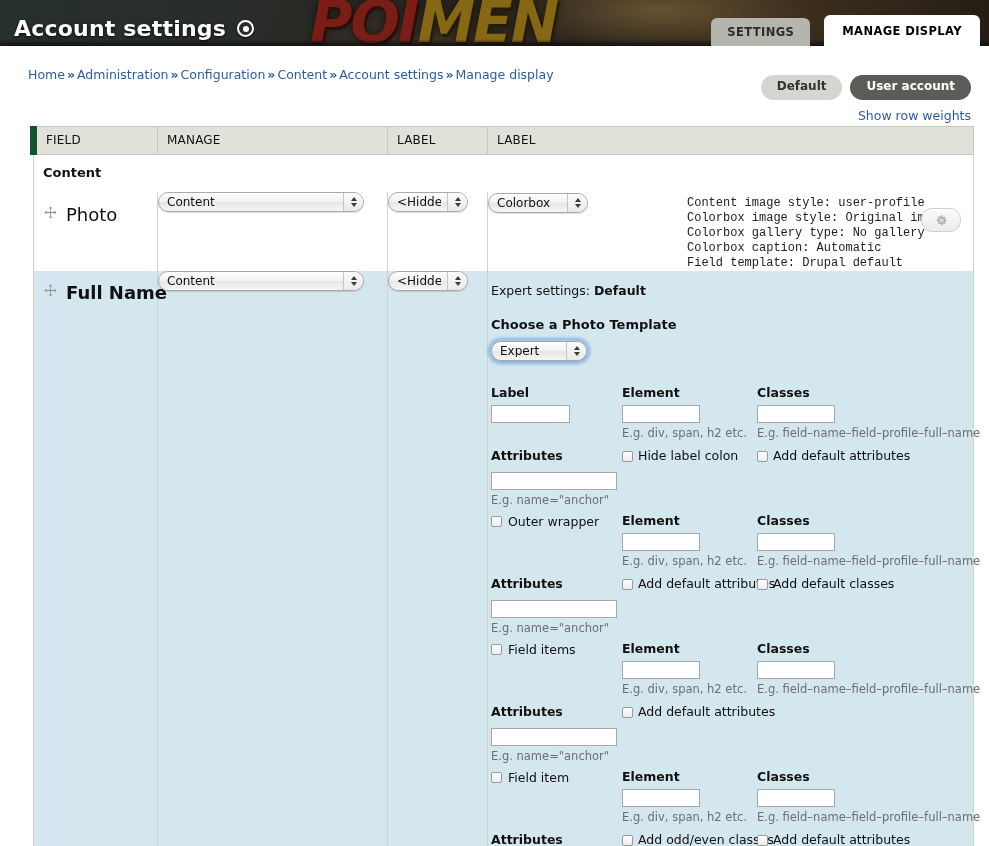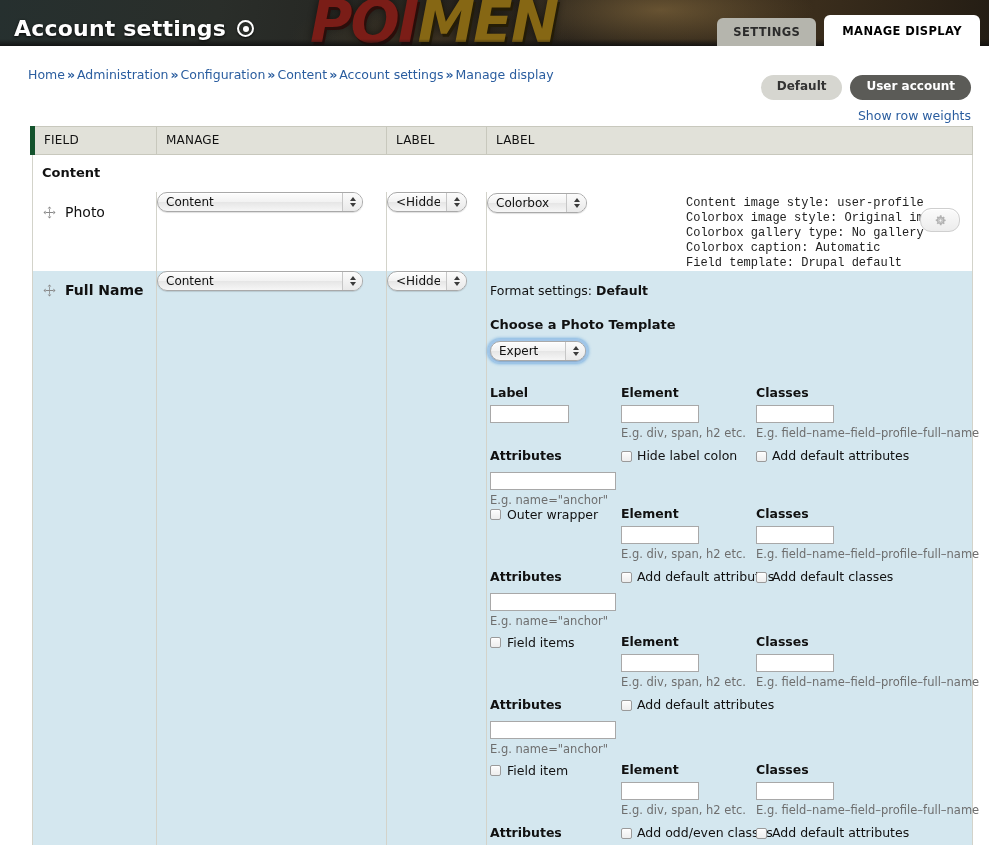--- a/index.html
+++ b/index.html
@@ -86,21 +86,21 @@
     background: #fff;
   }
 
   
   .tabs {
     position: absolute;
     right: 9px;
     bottom: 0;
     display: flex;
     align-items: flex-end;
-    gap: 8px;
+    gap: 14px;
   }
   .tab {
     font-family: "DejaVu Sans", sans-serif;
     font-size: 11.5px;
     font-weight: bold;
     letter-spacing: .4px;
     padding: 9px 16px 8px 16px;
     border-radius: 6px 6px 0 0;
     background: #b5b5ad;
     color: #2b2b2b;
@@ -187,21 +187,21 @@
     border: 1px solid #c8c8bd;
     border-left: none;
     text-align: left;
     padding: 6px 9px 7px 9px;
     font-size: 12px;
     font-weight: normal;
     color: #111;
     letter-spacing: .2px;
     height: 14px;
   }
-  table.display-table thead th:first-child { border-left: 5px solid #14532d; }
+  table.display-table thead th:first-child { border-left: 7px solid #14532d; }
 
   .col-field   { width: 124px; }
   .col-region  { width: 230px; }
   .col-label   { width: 100px; }
   .col-format  { width: 486px; }
   tr.region-row td {
     background: #ffffff;
     border-left: 1px solid #d3d3ca;
     border-right: 1px solid #d3d3ca;
     padding: 10px 9px 12px 9px;
@@ -232,21 +232,21 @@
     width: 13px;
     height: 13px;
     flex: none;
     margin-top: 2px;
     position: relative;
     cursor: move;
     color: #8a8a8a;
   }
   .drag-handle svg { display: block; }
   .field-name {
-    font-size: 14px;
+    font-size: 18px;
     color: #111;
   }
 
   .sel-cell { padding: 11px 6px 8px 6px; }
 
   
   select.aqua {
     -webkit-appearance: none;
     appearance: none;
     font-family: "DejaVu Sans", sans-serif;
@@ -571,21 +571,21 @@
             <span class="arrows">
                 <i class="up"></i>
                 <i class="dn"></i>
               </span>
           </span>
         </td>
 
         <td class="format-cell" style="padding-top:0;">
 
           <div class="fmt-settings">
-            <span>Format settings:</span>
+            <span>Expert settings:</span>
             <b>Default</b>
           </div>
 
           <div class="tpl-heading">Choose a Photo Template</div>
 
           <div style="padding-left:1px;">
             <span class="focus-ring">
               <span class="sel-box">
                 <select class="aqua w-tpl">
                   <option>Expert</option>
@@ -633,21 +633,21 @@
                     <span>Add default attributes</span>
                   </div>
                 </div>
               </div>
               <div style="margin-top:4px;">
                 <input class="txt w-attr" type="text" value="" style="">
                 <div class="hint">E.g. name="anchor"</div>
               </div>
             </div>
 
-            <div class="grp" style="">
+            <div class="grp" style="margin-top:7px;">
               <div class="grp-row">
                 <div class="colA">
                   <div class="sub-label">
                     <input class="cb" type="checkbox" style="">
                     <span>Outer wrapper</span>
                   </div>
                 </div>
                 <div class="colB">
                   <span class="lbl-strong">Element</span>
                   <input class="txt w-elem" type="text" value="" style="">

